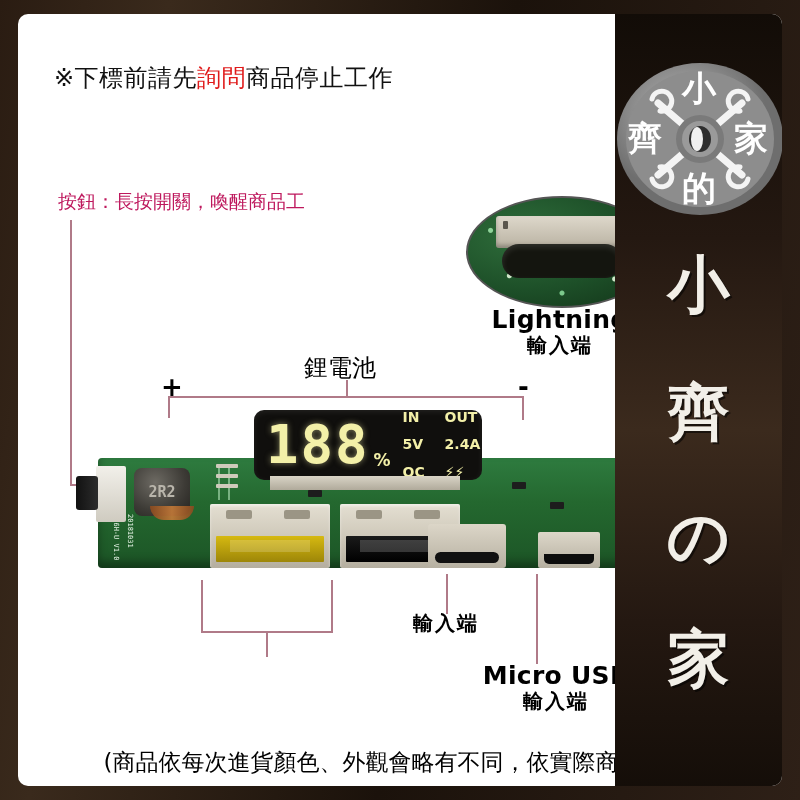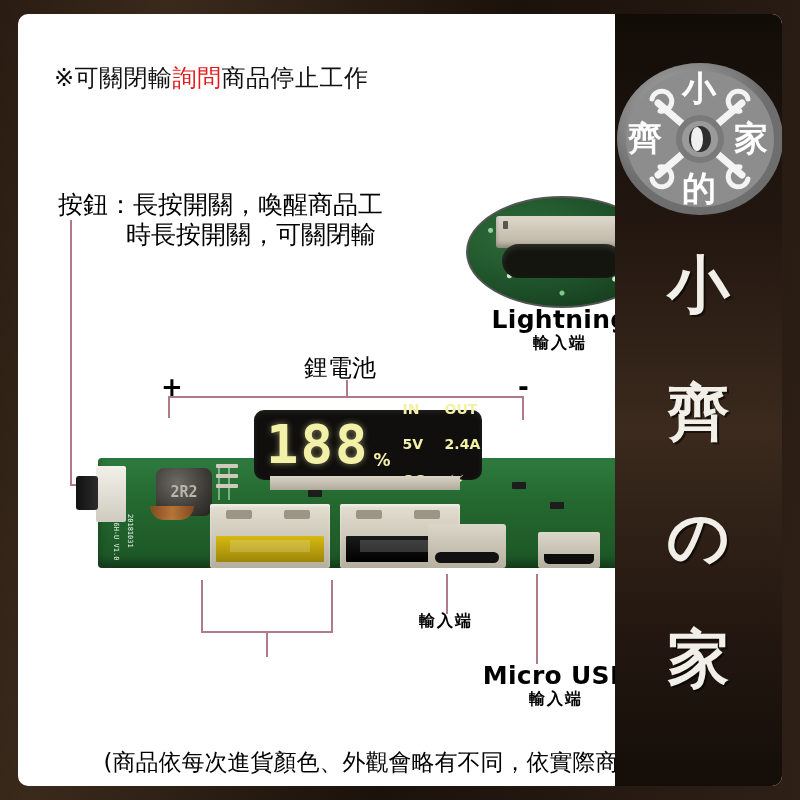--- a/index.html
+++ b/index.html
@@ -43,29 +43,29 @@
   .hdrnote .red{color:#e01b1b;text-align:right;}
 
   .bigtitle{
     position:absolute;left:34px;top:84px;font-size:56px;font-weight:700;
     color:#000;letter-spacing:1px;white-space:nowrap;
     -webkit-text-stroke:1.5px #000;
   }
 
   #btndesc{
     position:absolute;left:40px;top:176px;width:400px;
-    font-size:25px;line-height:1.18;color:#000000;font-weight:500;
+    font-size:19px;line-height:1.18;color:#be185d;font-weight:500;
   }
   #btndesc .l{display:block;white-space:nowrap;}
   #btndesc .ind{padding-left:68px;}
 
   
   .lab{position:absolute;font-weight:700;color:#000;text-align:center;line-height:1.1;}
   .lab .en{display:block;font-size:25px;letter-spacing:.3px;}
-  .lab .zh{display:block;font-size:16px;letter-spacing:2px;}
+  .lab .zh{display:block;font-size:20px;letter-spacing:2px;}
 
   .plainlab{position:absolute;font-size:24px;color:#000;font-weight:500;white-space:nowrap;}
   .sign{position:absolute;font-size:26px;color:#000;font-weight:600;}
 
   .footer{
     position:absolute;left:10px;bottom:8px;width:744px;text-align:center;
     font-size:23px;color:#000;white-space:nowrap;
   }
 
   
@@ -110,21 +110,21 @@
     background:linear-gradient(180deg,#2e7b3f 0%,#24682f 40%,#1c5526 100%);
     border-radius:4px;
     box-shadow:inset 0 -6px 10px rgba(0,0,0,.35);
   }
   .trace{position:absolute;background:rgba(190,235,195,.55);}
   .pad{position:absolute;background:#cfcabb;border-radius:1px;}
   .chip{position:absolute;background:#1d1d1d;border-radius:1px;}
   .silk{position:absolute;color:#e6f3e6;font-size:7px;font-family:"DejaVu Sans Mono",monospace;}
 
   .inductor{
-    position:absolute;left:58px;top:10px;width:56px;height:48px;border-radius:8px;
+    position:absolute;left:36px;top:10px;width:56px;height:48px;border-radius:8px;
     background:radial-gradient(ellipse at 38% 30%,#6d6a63 0%,#3d3b36 60%,#24231f 100%);
     display:flex;align-items:center;justify-content:center;
     color:#b9b5ab;font-size:15px;font-weight:700;font-family:"DejaVu Sans Mono",monospace;
   }
   .coil{position:absolute;left:52px;top:48px;width:44px;height:14px;
     background:linear-gradient(90deg,#8a4a1f,#c47a38,#8a4a1f);border-radius:0 0 14px 14px;opacity:.9;}
 
   .usbA{
     position:absolute;top:46px;width:120px;height:64px;border-radius:2px;
     background:linear-gradient(180deg,#e4dfd2 0%,#cec8b9 52%,#b4ae9f 100%);
@@ -168,41 +168,40 @@
     background:#100f0d;border-radius:10px;
     box-shadow:inset 0 2px 6px rgba(255,255,255,.08);
     display:flex;align-items:center;
   }
   #led .digits{
     font-family:"DejaVu Sans Mono",monospace;font-weight:700;
     font-size:54px;color:#f3f0a8;letter-spacing:2px;margin-left:12px;line-height:1;
     text-shadow:0 0 6px rgba(243,240,168,.5);
   }
   #led .pct{color:#f3f0a8;font-size:17px;font-weight:700;align-self:flex-end;margin:0 0 10px 4px;}
-  #led .right{margin-left:12px;display:flex;flex-direction:column;gap:18px;font-weight:700;color:#f3f0a8;}
+  #led .right{margin-left:12px;display:flex;flex-direction:column;gap:10px;font-weight:700;color:#f3f0a8;}
   #led .right .row{display:flex;gap:10px;font-size:14px;line-height:1.25;}
   #led .right .row span{display:inline-block;min-width:32px;}
   #led .bolt{color:#f3f0a8;}
   #ledStand{position:absolute;left:252px;top:462px;width:190px;height:14px;
     background:linear-gradient(180deg,#d9d4c6,#b0aa9b);}
 </style>
 </head>
 <body>
 
 <div id="stage">
   <div id="card">
 
     <div class="hdrnote">
-      <span>※可關閉輸</span><span class="red">詢問</span><span>商品停止工作</span>
+      <span>※下標前請先</span><span class="red">詢問</span><span>商品停止工作</span>
     </div>
 
 
     <div id="btndesc">
       <span class="l">按鈕：長按開關，喚醒商品工</span>
-      <span class="l ind">時長按開關，可關閉輸</span>
     </div>
 
     <div class="ln lnv" style="left:52px;top:206px;height:264px;"></div>
     <div class="ln lnh" style="left:52px;top:470px;width:20px;"></div>
 
     <div class="ln lnh" style="left:630px;top:238px;width:22px;"></div>
     <div class="ln lnv" style="left:650px;top:238px;height:222px;"></div>
     <div class="ln lnh" style="left:610px;top:460px;width:42px;"></div>
 
     <div class="ln lnv" style="left:150px;top:382px;height:22px;"></div>

